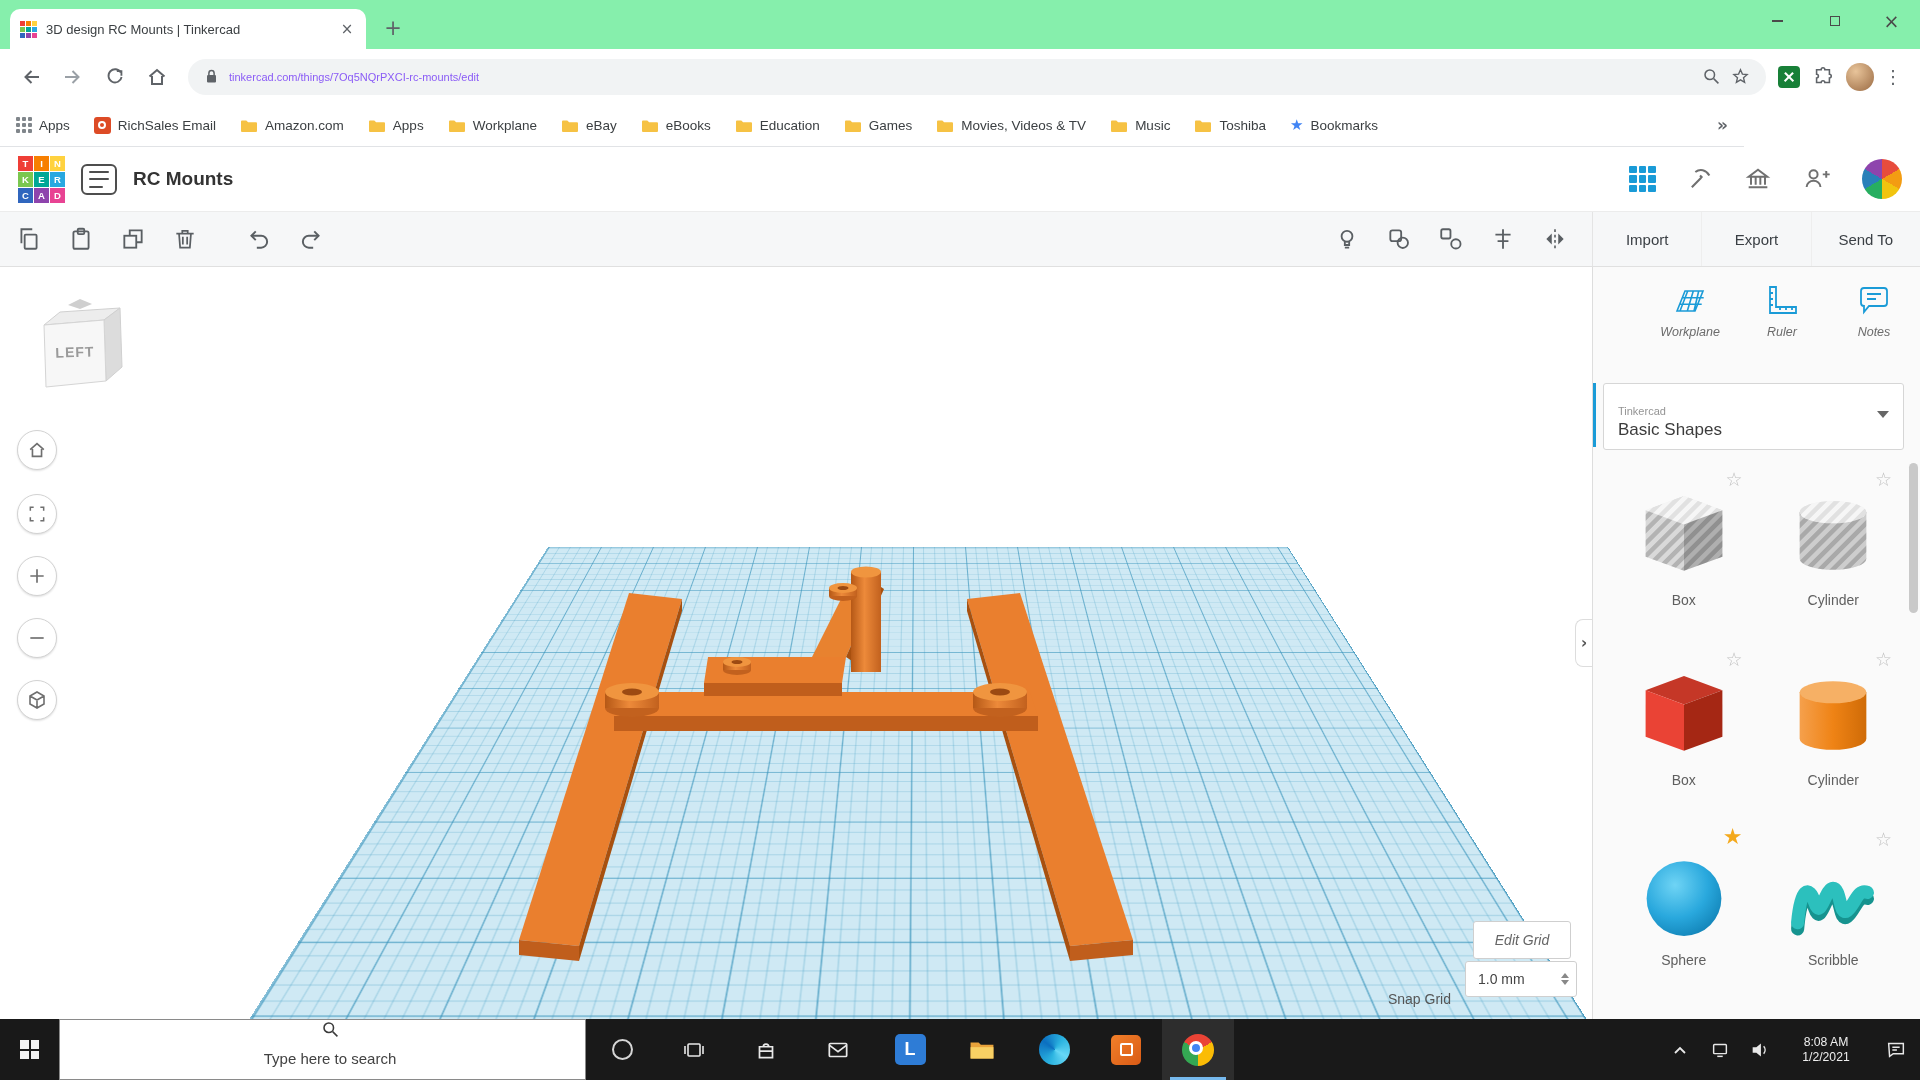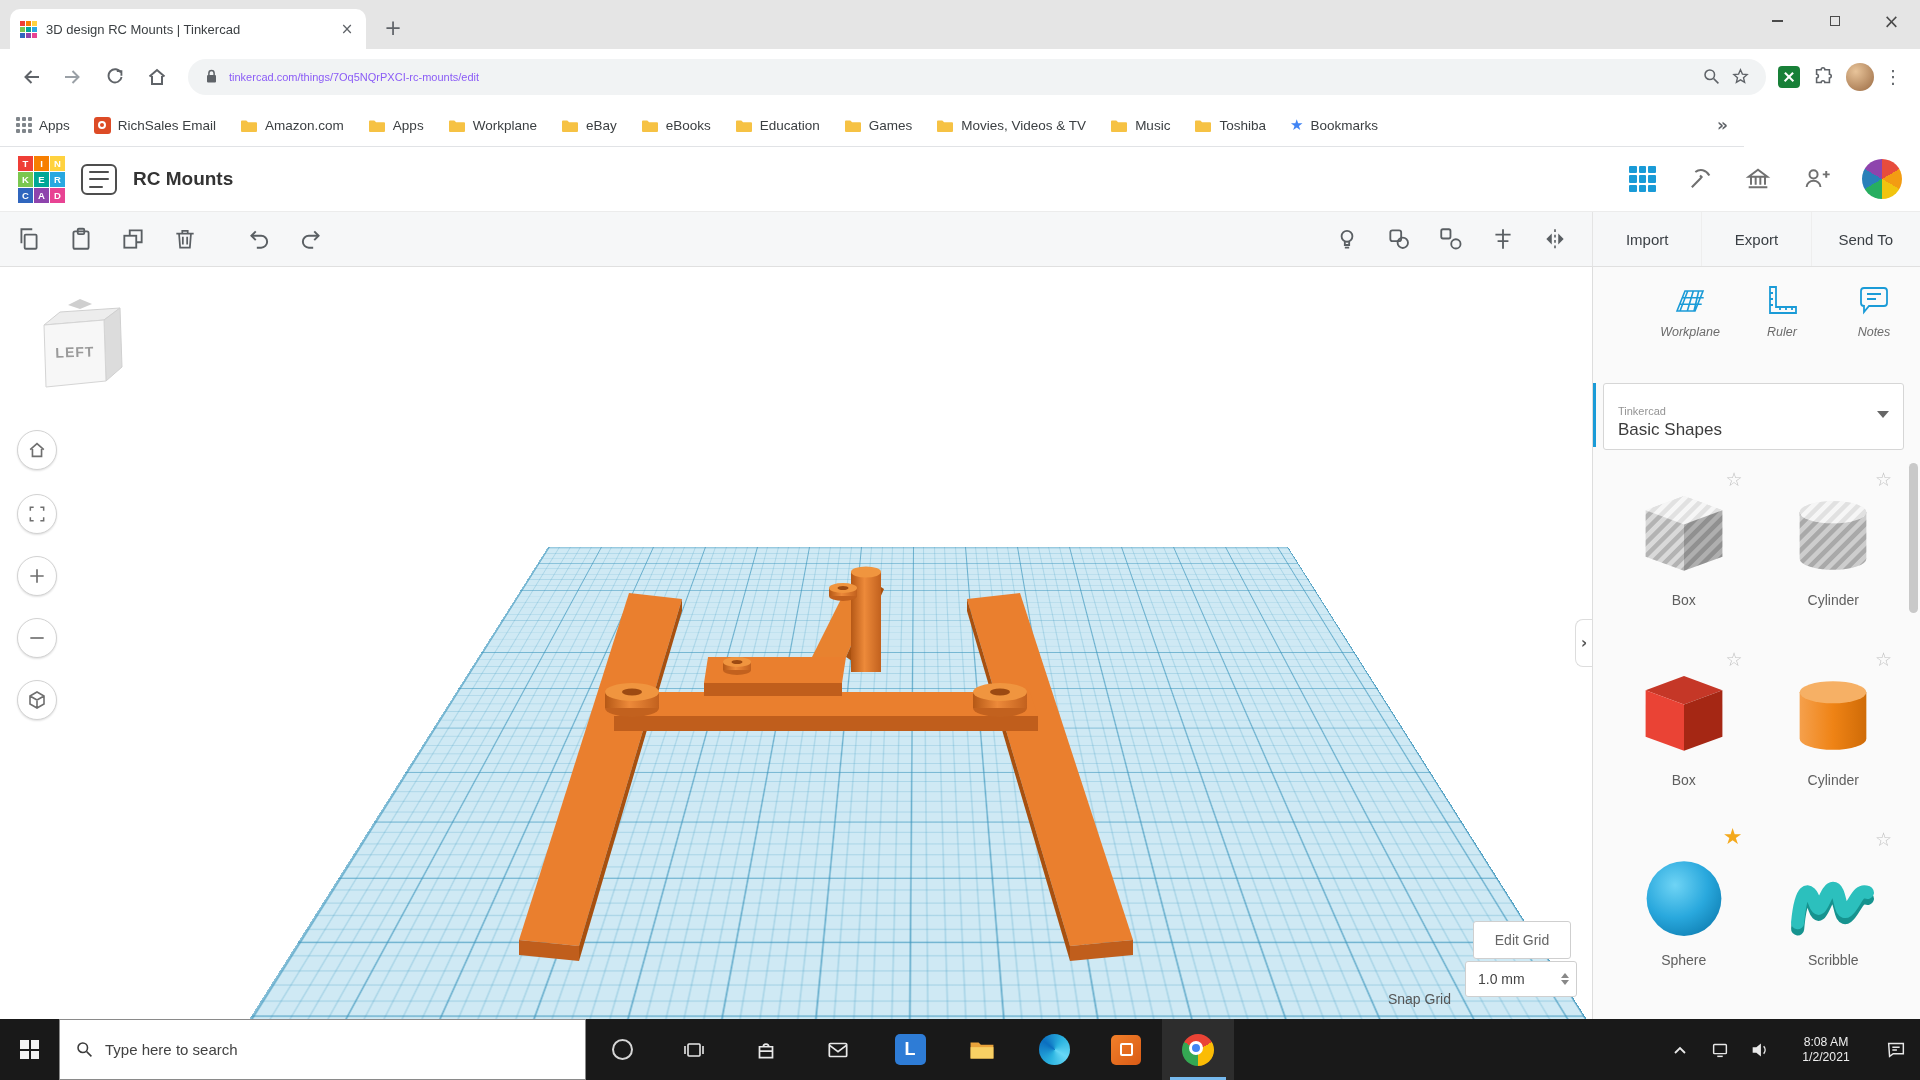--- a/index.html
+++ b/index.html
@@ -2,21 +2,21 @@
 <html><head>
 <meta charset="utf-8">
 <style>
   * { margin:0; padding:0; box-sizing:border-box; }
   html,body { width:1920px; height:1080px; overflow:hidden; background:#fff;
     font-family:"Liberation Sans", sans-serif; }
   svg { display:block; }
   .icon-glyph { font-family:"DejaVu Sans", sans-serif; }
 
   
-  .tabbar { position:absolute; left:0; top:0; width:1920px; height:62px; background:#e5e5e5; }
+  .tabbar { position:absolute; left:0; top:0; width:1920px; height:62px; background:#86efac; }
   .tab { position:absolute; left:10px; top:9px; width:356px; height:40px; background:#fff;
     border-radius:10px 10px 0 0; display:flex; align-items:center; padding:0 10px; gap:9px; }
   .favicon { width:17px; height:17px; flex:none; display:grid; grid-template-columns:repeat(3,1fr);
     grid-template-rows:repeat(3,1fr); gap:1px; }
   .favicon i { display:block; }
   .fv1{background:#ef3e36}.fv2{background:#f77f00}.fv3{background:#ffd23f}
   .fv4{background:#7ac74f}.fv5{background:#00a896}.fv6{background:#28a8e0}
   .fv7{background:#3066be}.fv8{background:#8e44ad}.fv9{background:#e84393}
   .tab-title { flex:1; font-size:13px; color:#3c4043; white-space:nowrap; overflow:hidden; text-overflow:ellipsis; }
   .tab-close { width:18px; height:18px; border-radius:50%; display:flex; align-items:center; justify-content:center;
@@ -100,21 +100,21 @@
       repeating-linear-gradient(90deg, rgba(80,165,200,0.28) 0 1px, transparent 1px 10.4px);
     border:1px solid rgba(55,145,185,0.45); }
   .model-svg { position:absolute; left:0; top:0; }
 
   .viewcube { position:absolute; left:30px; top:28px; width:100px; height:100px; }
   .navstack-btn { position:absolute; left:17px; width:40px; height:40px; border-radius:50%; background:#fff;
     border:1px solid #d2d2d2; box-shadow:0 1px 2px rgba(0,0,0,0.12); display:flex; align-items:center; justify-content:center; }
 
   .editgrid-btn { position:absolute; right:21px; bottom:60px; width:98px; height:38px; background:#fff;
     border:1px solid #cfcfcf; border-radius:3px; display:flex; align-items:center; justify-content:center;
-    font-size:14px; color:#666; }
+    font-size:14px; color:#666;font-style:italic; }
   .snaprow { position:absolute; right:15px; bottom:12px; display:flex; align-items:center; gap:14px; }
   .snap-label { font-size:14px; color:#555;margin-top:40px; }
   .snap-select { width:112px; height:36px; background:#fff; border:1px solid #cfcfcf; border-radius:3px;
     display:flex; align-items:center; }
   .snap-value { flex:1; padding-left:12px; font-size:14px; color:#444; }
   .snap-spin { width:22px; display:flex; flex-direction:column; align-items:center; gap:2px; }
   .tri-up { width:0; height:0; border-left:4px solid transparent; border-right:4px solid transparent; border-bottom:5px solid #888; }
   .tri-dn { width:0; height:0; border-left:4px solid transparent; border-right:4px solid transparent; border-top:5px solid #888; }
   .collapse-tab { position:absolute; right:0; top:352px; width:17px; height:48px; background:#fff;
     border:1px solid #ddd; border-right:none; border-radius:8px 0 0 8px; display:flex; align-items:center;
@@ -141,21 +141,21 @@
   .shape-img { margin-top:12px; }
   .scroll-thumb { position:absolute; right:2px; top:196px; width:9px; height:150px; background:#c9c9c9; border-radius:5px; }
 
   
   .taskbar { position:absolute; left:0; top:1019px; width:1920px; height:61px; background:#191919;
     display:flex; align-items:center; }
   .start-btn { width:59px; height:61px; display:flex; align-items:center; justify-content:center; }
   .winlogo { width:19px; height:19px; display:grid; grid-template-columns:1fr 1fr; grid-template-rows:1fr 1fr; gap:2px; }
   .winlogo i { background:#f2f2f2; }
   .tsearch { width:527px; height:61px; background:#fff; border:1px solid #8a8a8a; display:flex; align-items:center;
-    padding-left:15px; gap:11px; }
+    padding-left:15px; gap:11px;flex-direction:column; }
   .tsearch-text { font-size:15px; color:#424242; }
   .slot { width:72px; height:61px; display:flex; align-items:center; justify-content:center; position:relative; flex:none; }
   .slot.active { background:rgba(255,255,255,0.09); }
   .slot.active .underline { position:absolute; left:8px; right:8px; bottom:0; height:3px; background:#76b9ed; }
   .cortana-ring { width:21px; height:21px; border:2.4px solid #d5d5d5; border-radius:50%; }
   .lapp { width:31px; height:31px; border-radius:5px; background:#2e7cd6; display:flex; align-items:center;
     justify-content:center; color:#fff; font-weight:bold; font-size:18px; }
   .edge-ic { width:31px; height:31px; border-radius:50%;
     background:conic-gradient(from 200deg, #2bb3e0, #0b6fc0 30%, #2bb3e0 55%, #67d7f5 78%, #2bb3e0); }
   .orange-app { width:30px; height:30px; border-radius:5px; background:linear-gradient(135deg,#f2802a,#d95b16);

